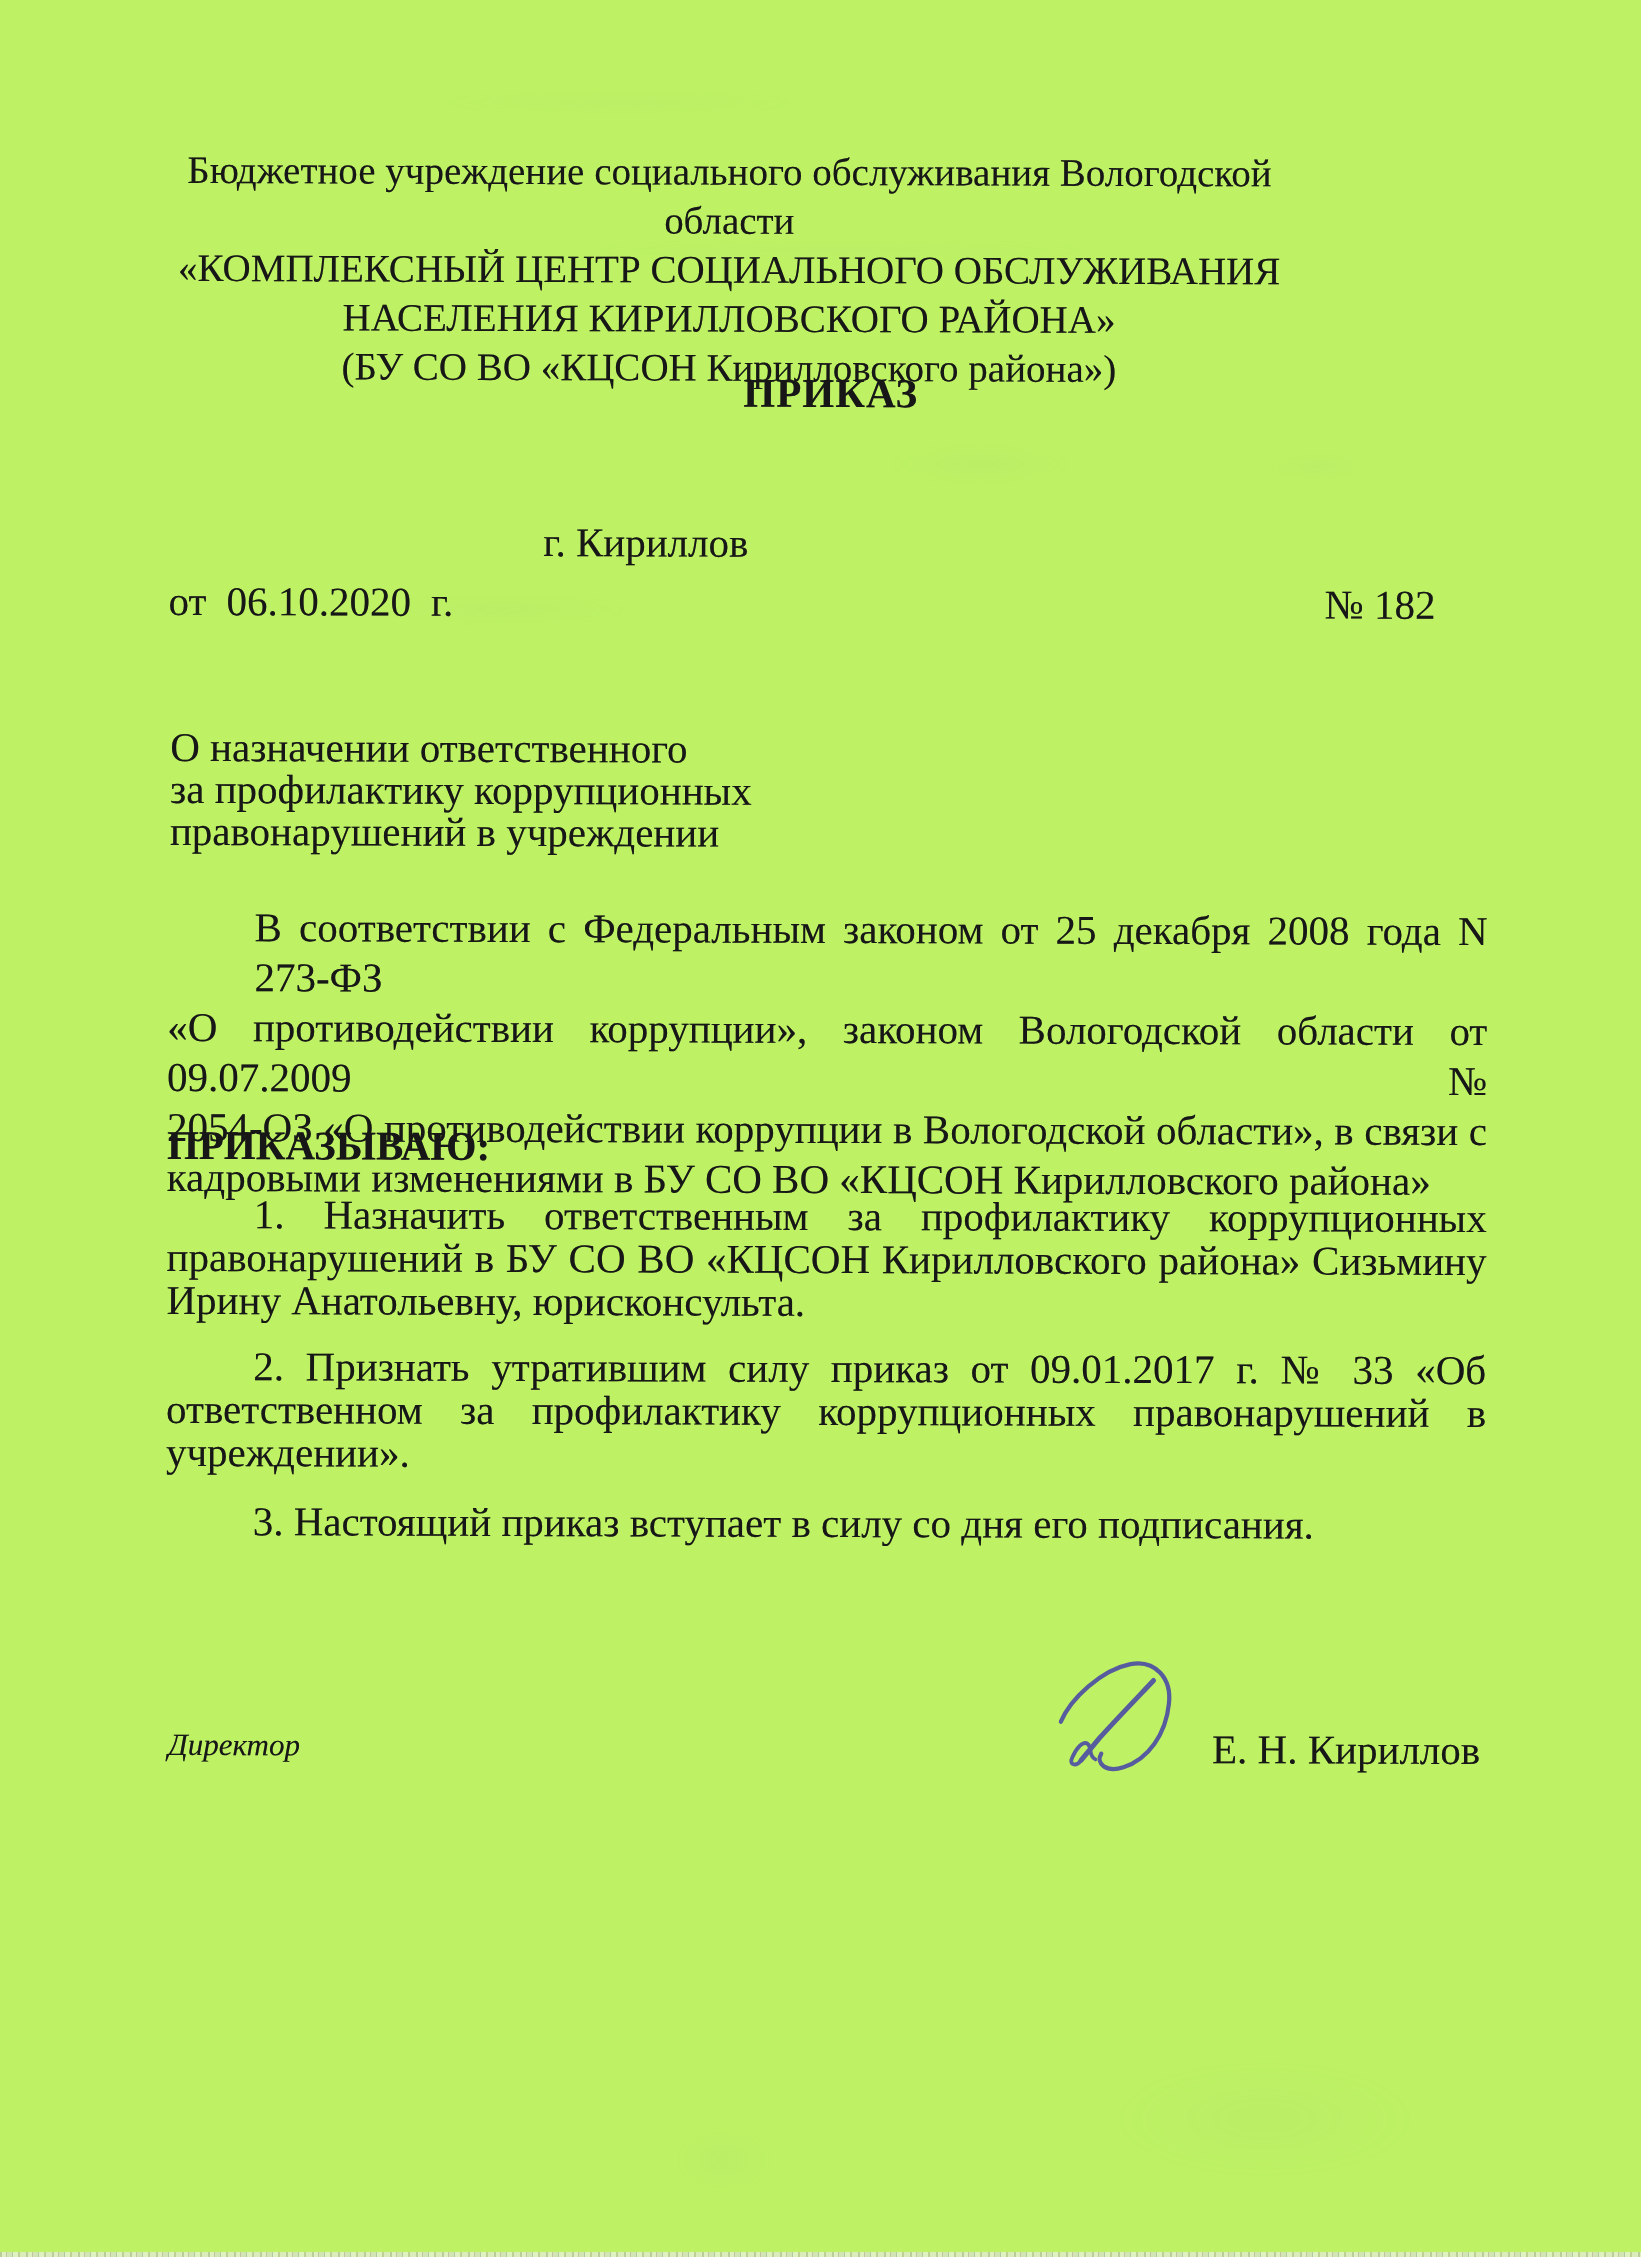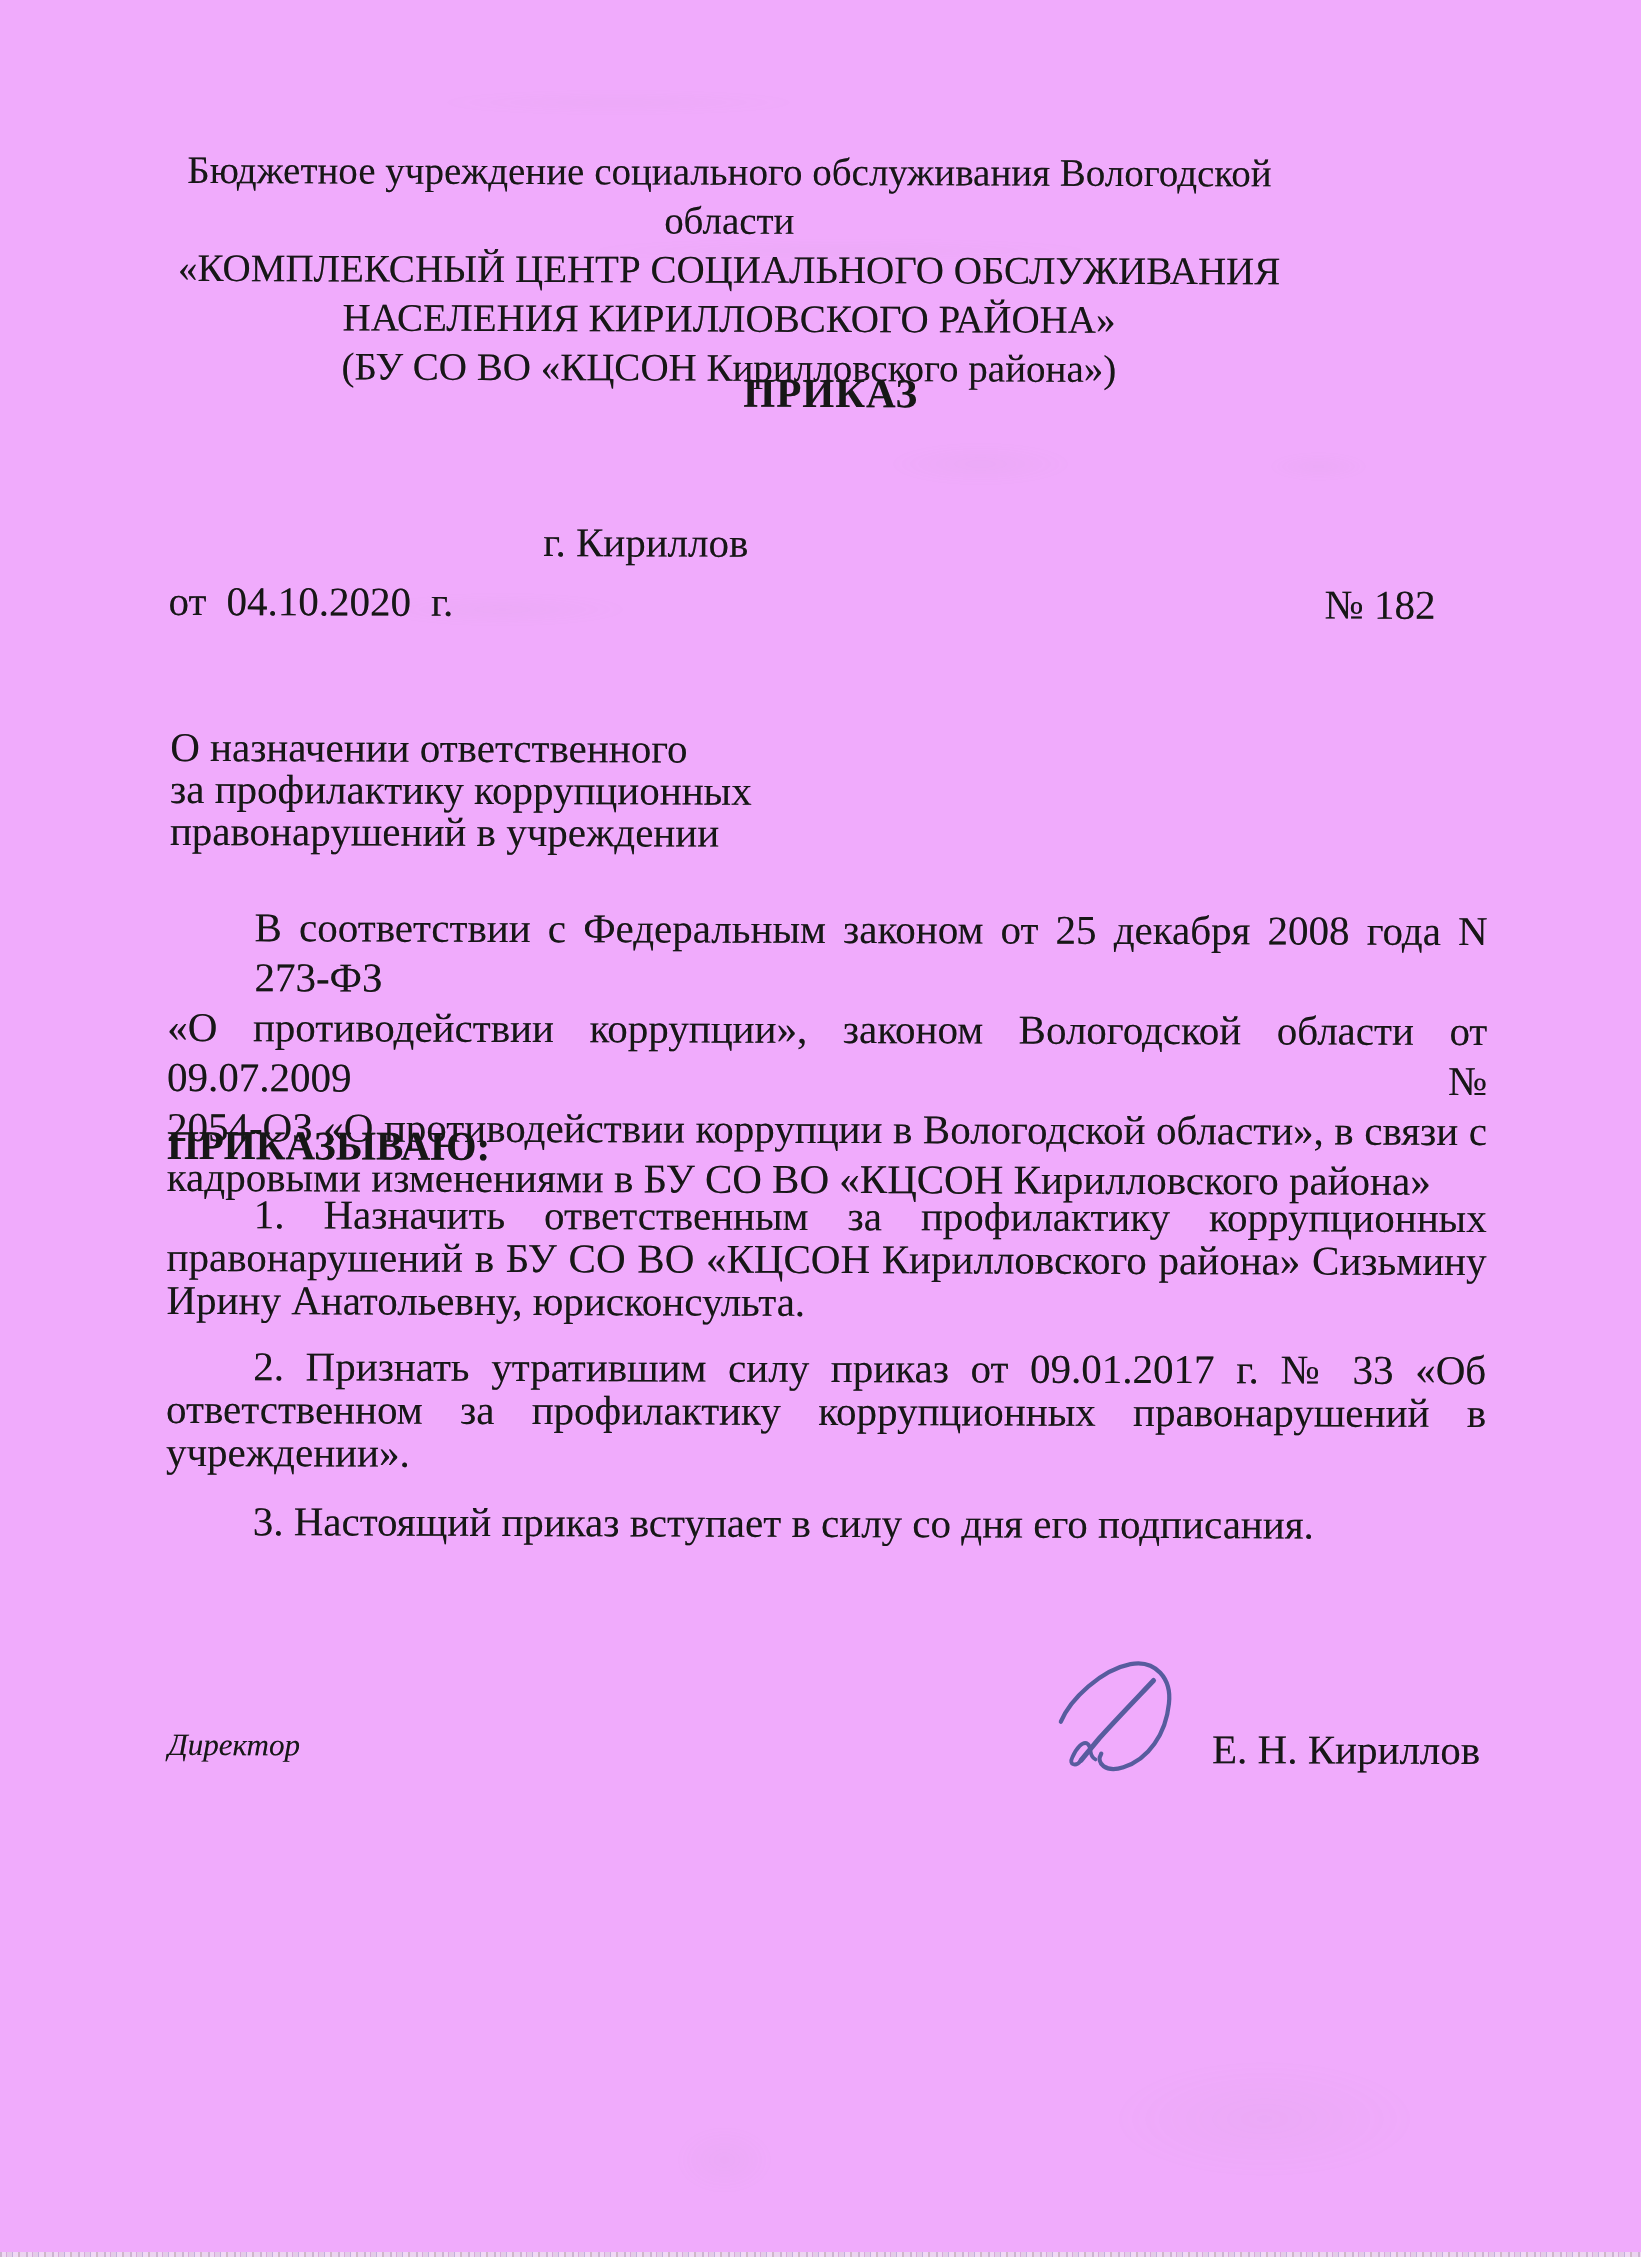--- a/index.html
+++ b/index.html
@@ -1,19 +1,19 @@
 <!DOCTYPE html>
 <html lang="ru"><head>
 <meta charset="utf-8">
 <style>
   html,body{margin:0;padding:0;background:#e8e8e8;}
   .page{
     position:relative;
     width:1641px;height:2257px;
-    background:#f0abfc;
+    background:#bef264;
     overflow:hidden;
     font-family:"Liberation Serif","DejaVu Serif",serif;
     color:#171717;
   }
   .doc{
     position:absolute;inset:0;
     transform:rotate(0.18deg);
     transform-origin:821px 1129px;
     text-shadow:0 0 0.6px rgba(20,20,20,.45);
   }
@@ -79,21 +79,21 @@
       <div>«КОМПЛЕКСНЫЙ ЦЕНТР СОЦИАЛЬНОГО ОБСЛУЖИВАНИЯ</div>
       <div>НАСЕЛЕНИЯ КИРИЛЛОВСКОГО РАЙОНА»</div>
       <div>(БУ СО ВО «КЦСОН Кирилловского района»)</div>
     </div>
 
     <div class="abs doc-title">ПРИКАЗ</div>
 
     <div class="abs place-line">г. Кириллов</div>
 
     <div class="abs date-row">
-      <span class="date-val">от 04.10.2020 г.</span>
+      <span class="date-val">от 06.10.2020 г.</span>
       <span class="doc-number">№ 182</span>
     </div>
 
     <div class="abs subject-block">
       <div>О назначении ответственного</div>
       <div>за профилактику коррупционных</div>
       <div>правонарушений в учреждении</div>
     </div>
 
     <div class="abs preamble">

